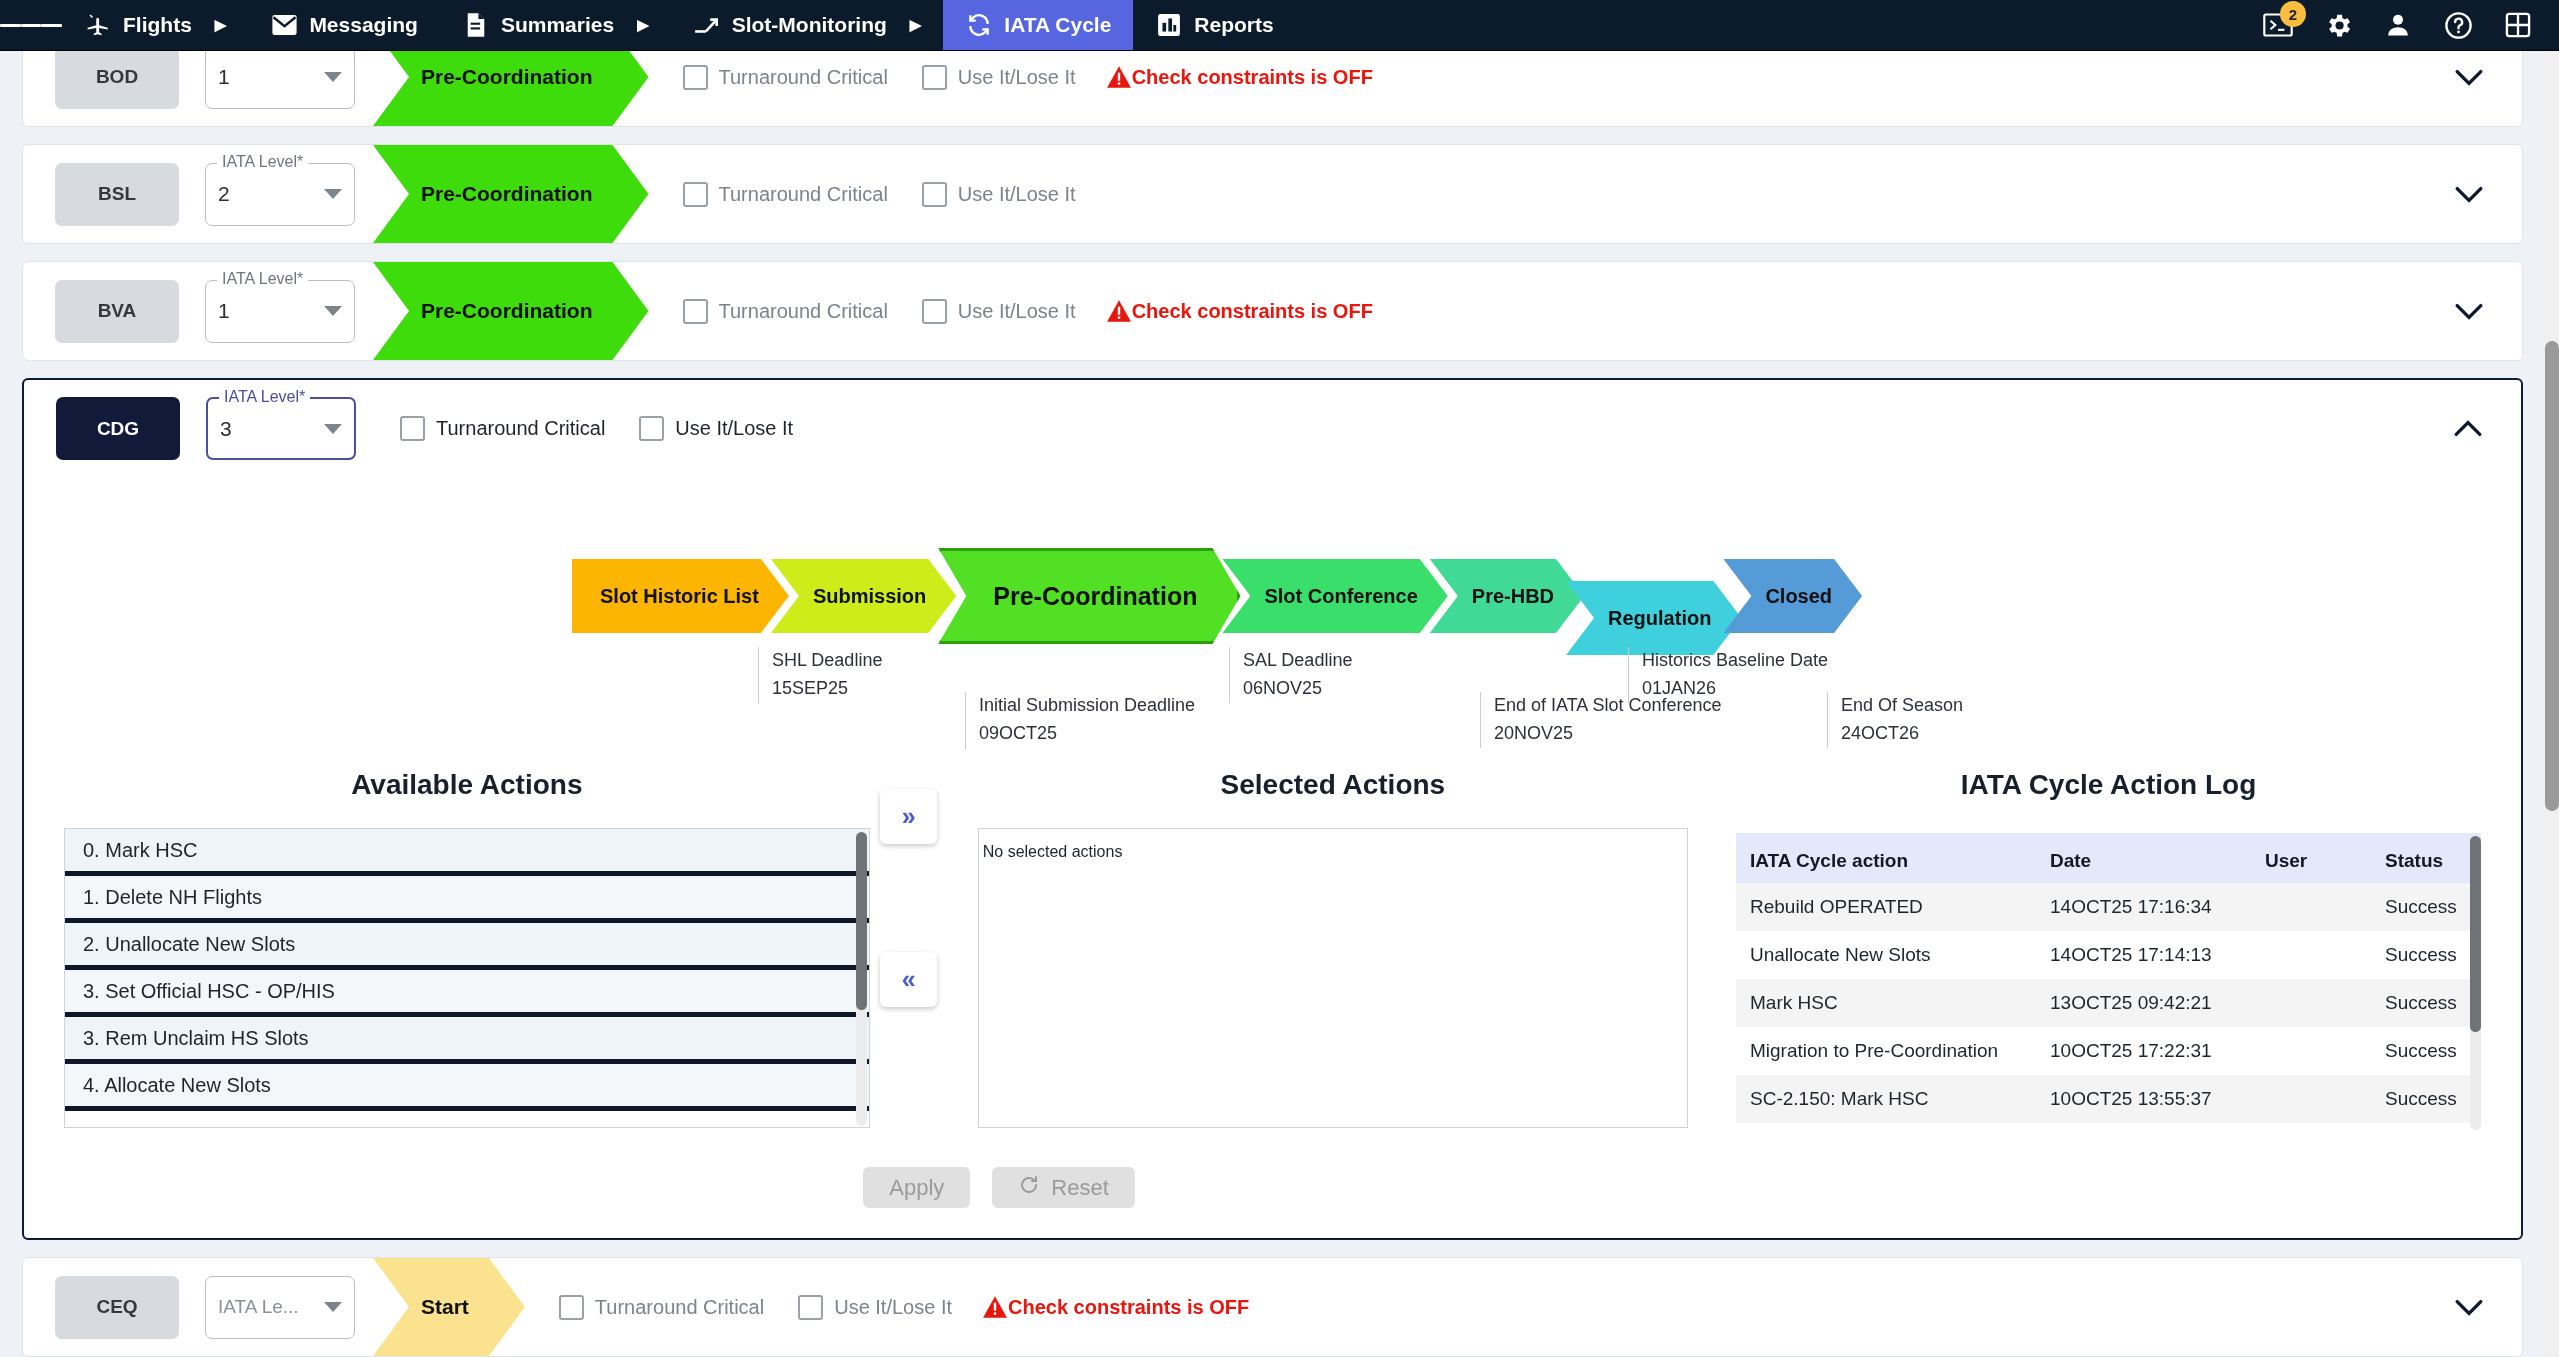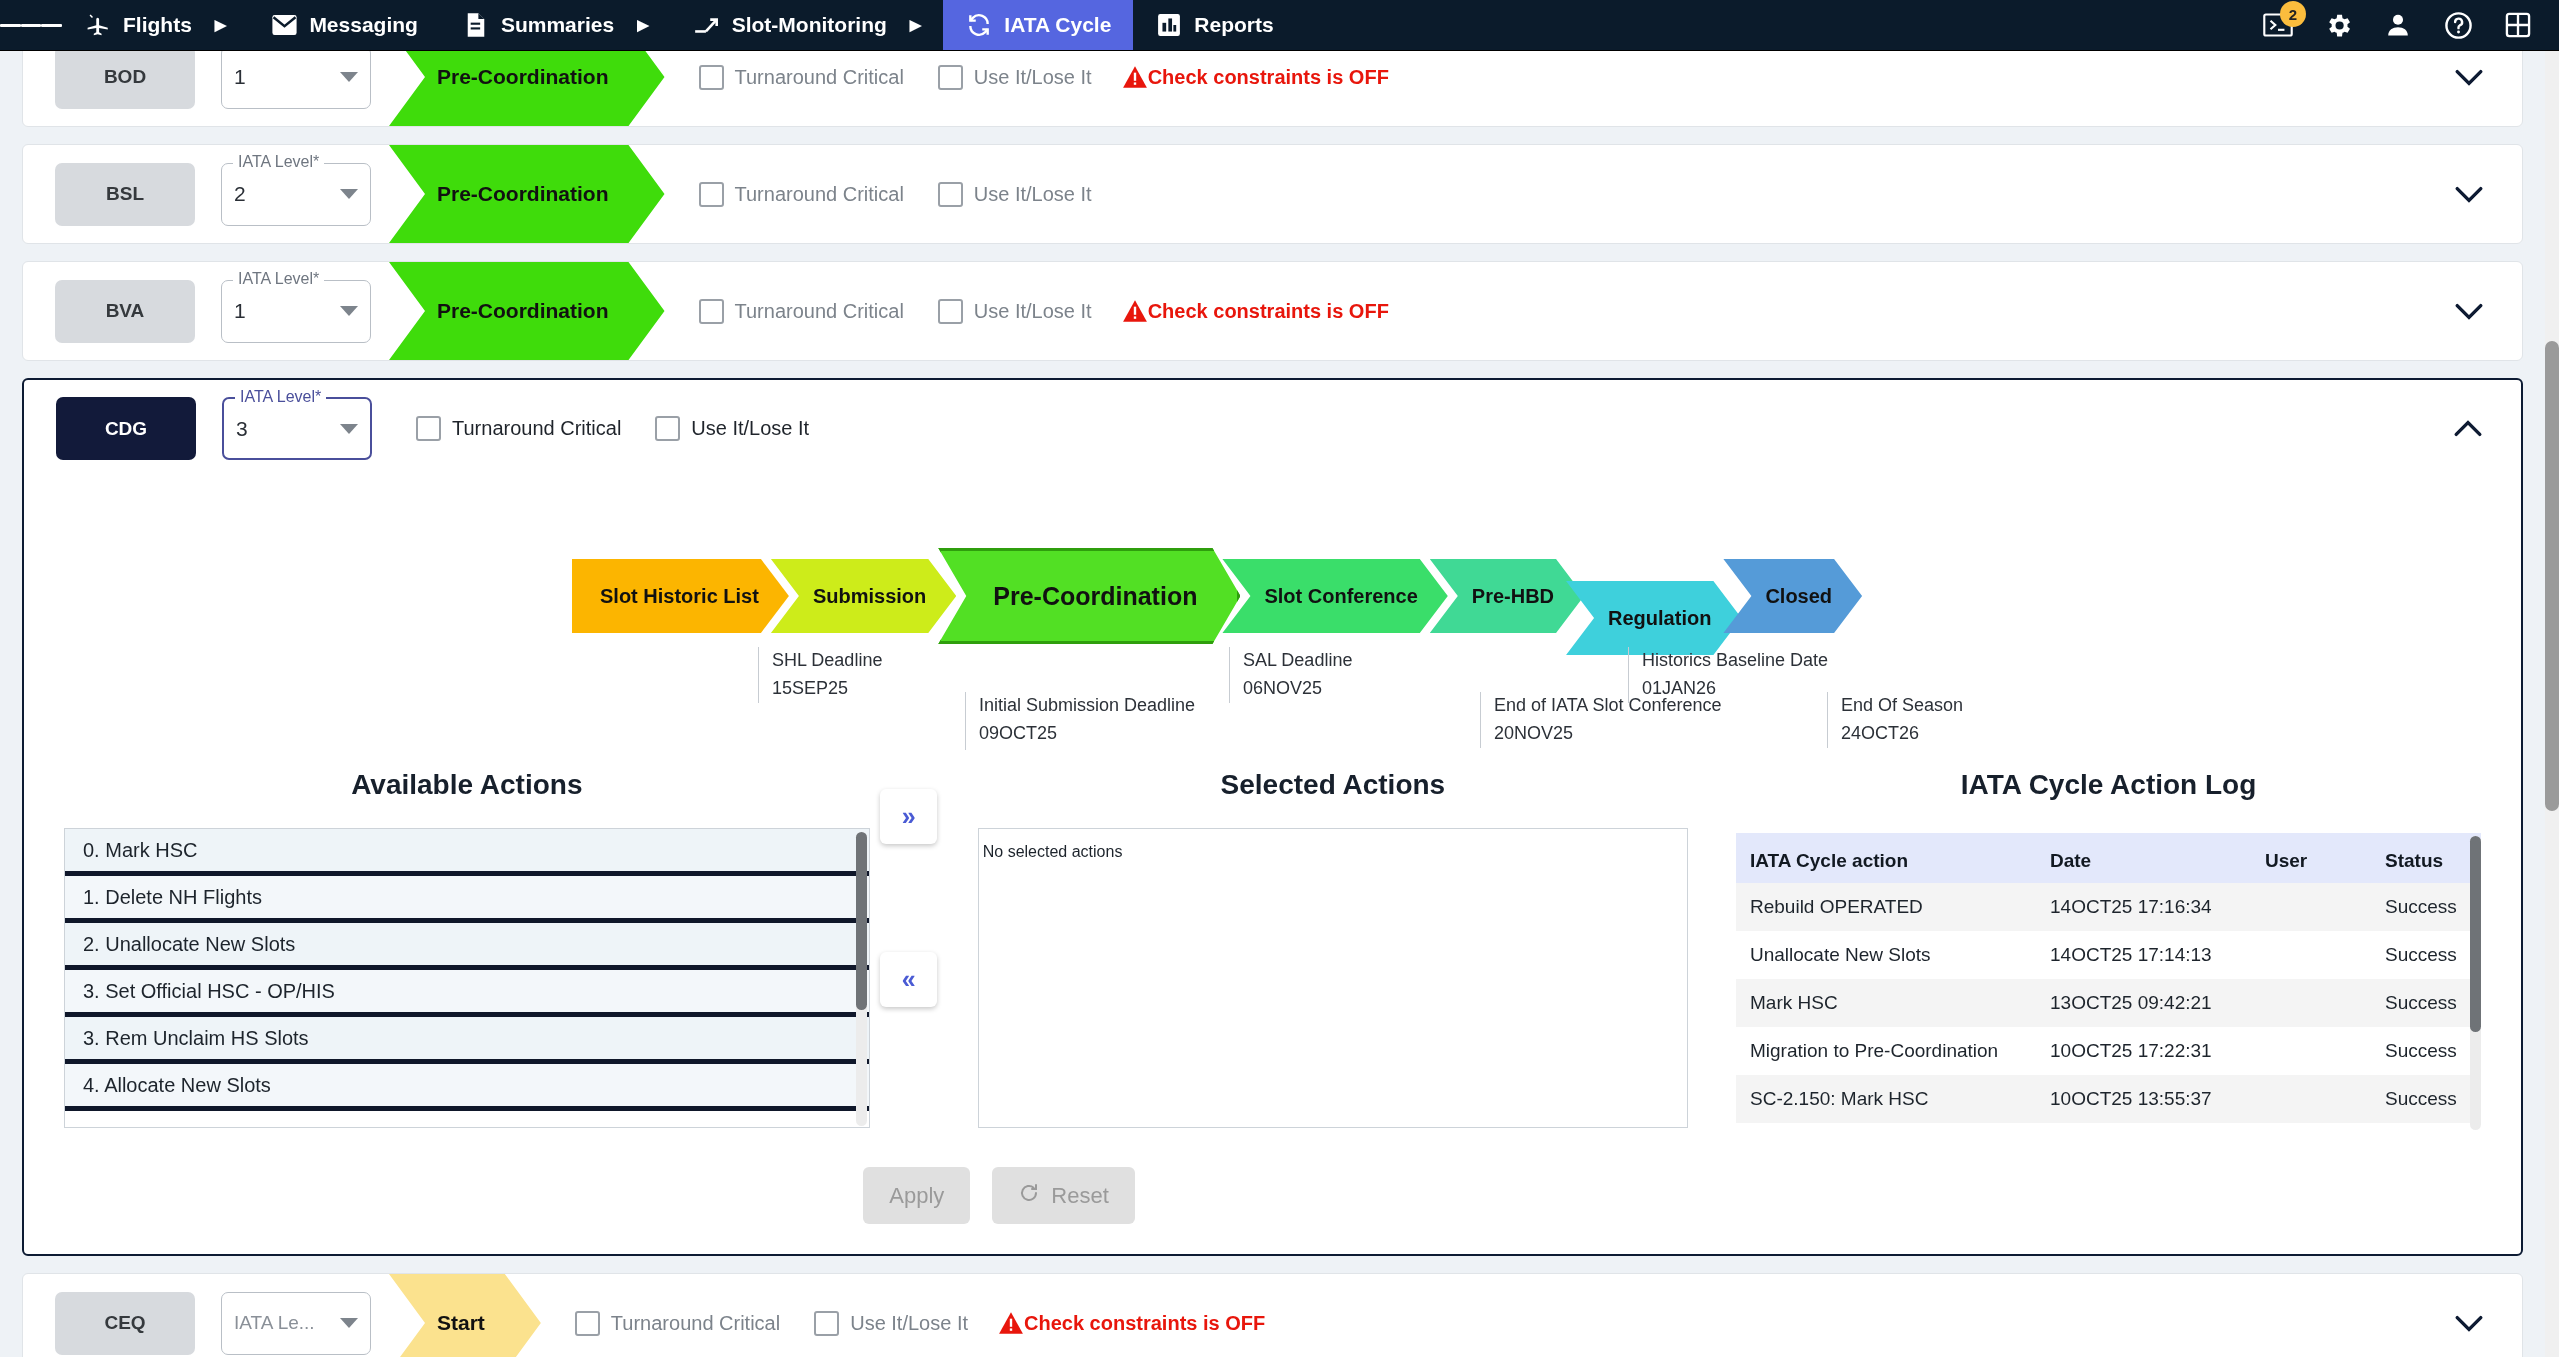--- a/index.html
+++ b/index.html
@@ -73,21 +73,21 @@
 
   .row-head {
     height: 98px;
     display: flex; align-items: center;
     padding-left: 32px;
     position: relative;
   }
   .row-head.tight { height: 97px; }
 
   .apt-chip {
-    width: 140px; height: 63px;
+    width: 124px; height: 63px;
     background: #d7dade;
     color: #35393d;
     border-radius: 7px;
     display: flex; align-items: center; justify-content: center;
     font-size: 19px; font-weight: 700;
     flex: none;
     cursor: pointer;
   }
   .apt-chip.dark { background: #121a3a; color: #ffffff; }
 
@@ -286,21 +286,21 @@
   .logscroll i { display:block; width:11px; height: 196px; background:#6f7377; border-radius:6px; }
 
   
   .act-row {
     display: flex; justify-content: center; gap: 22px;
     margin-top: 34px;
     margin-left: 80px;
     width: 1790px;
   }
   .act-btn {
-    min-width: 75px; height: 57px;
+    min-width: 75px; height: 41px;
     background: #e0e0e0; border: none; border-radius: 6px;
     color: #9a9a9a;
     font-size: 22px;
     padding: 0 26px;
     display:flex; align-items:center; justify-content:center; gap:11px;
     cursor: pointer;
   }
 
   
   .page-scroll {

